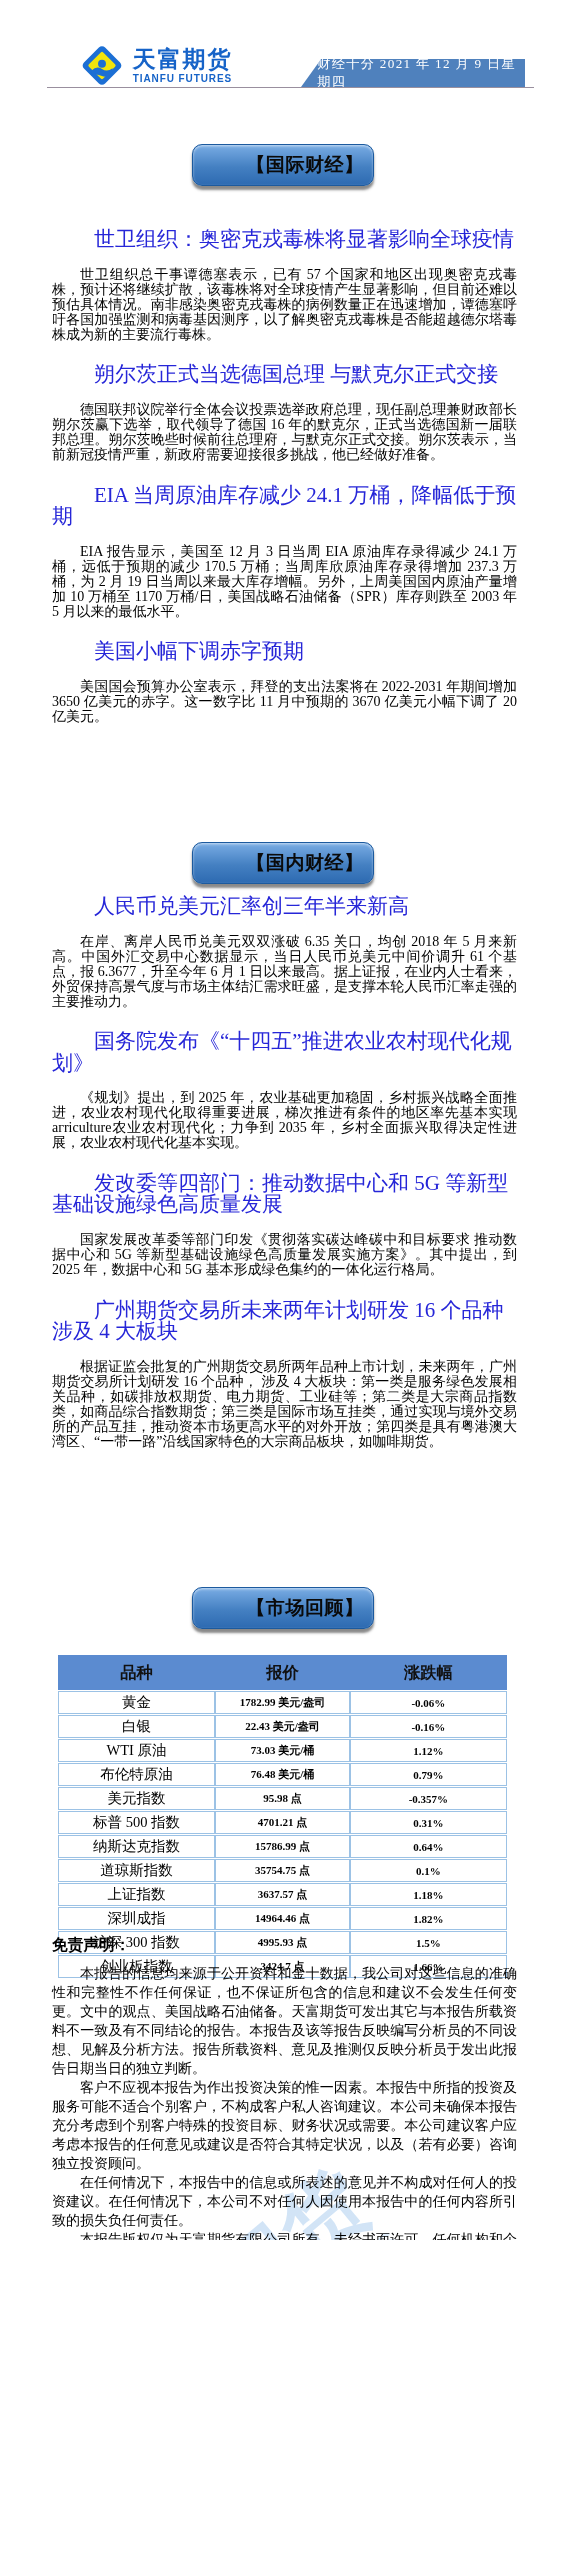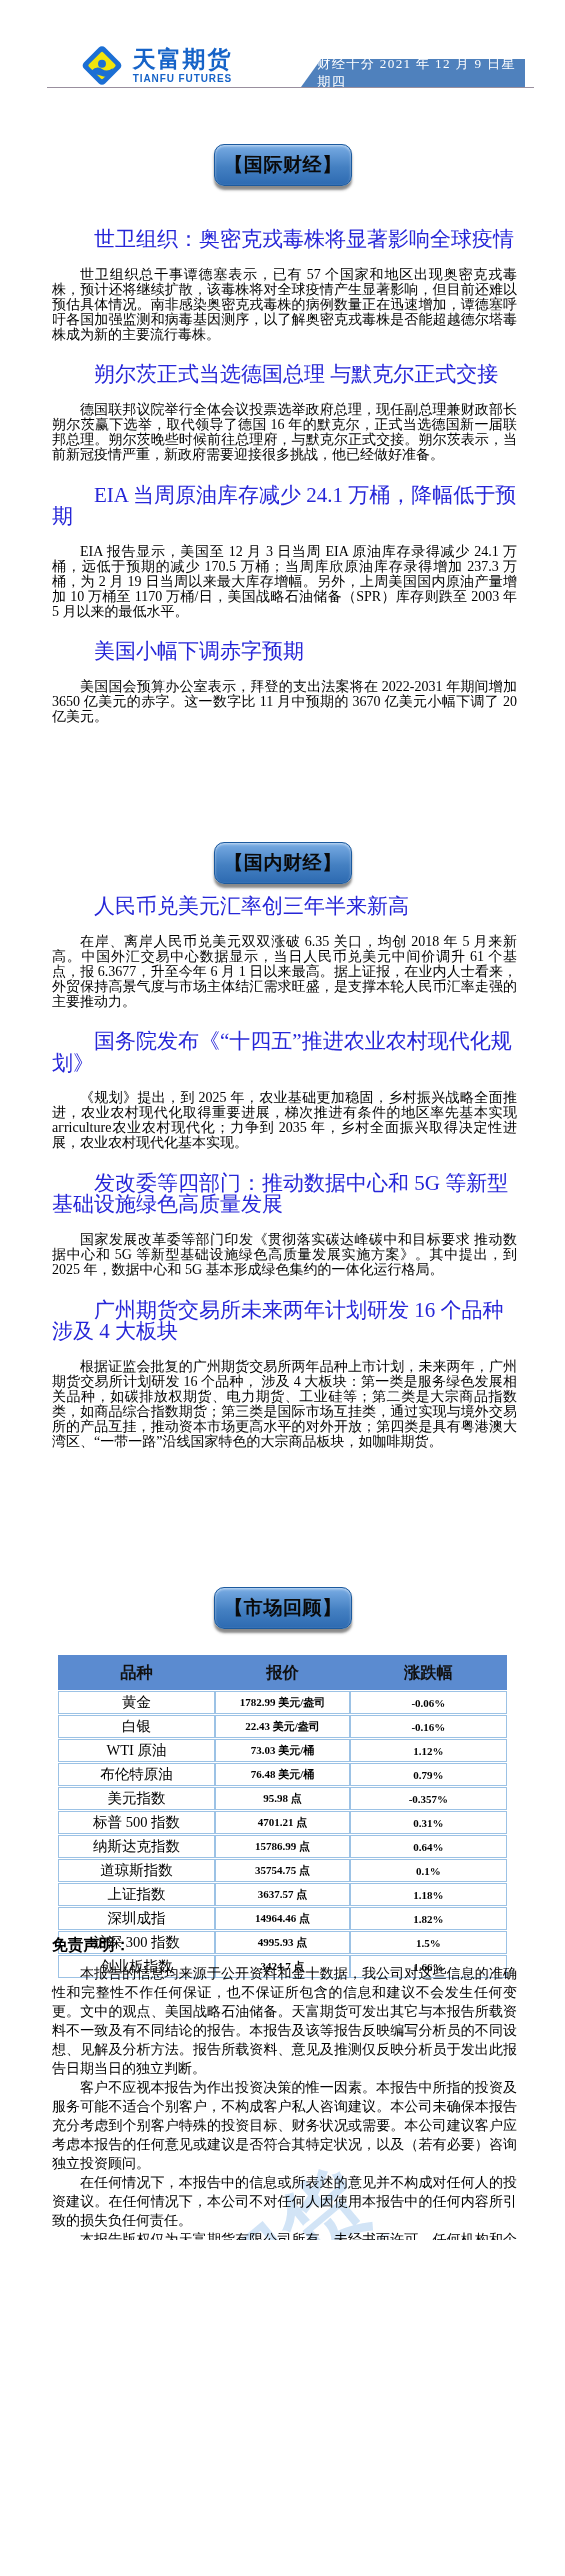--- a/index.html
+++ b/index.html
@@ -17,21 +17,21 @@
           clip-path:polygon(9% 0,100% 0,100% 100%,0 100%);z-index:2;
           display:flex;align-items:center;justify-content:center;}
   .banner span{color:#ffffff;font-size:13.2px;letter-spacing:1.3px;padding-left:16.3px;}
   .header-rule{position:absolute;left:47px;top:75px;width:487px;height:1.3px;background:#998f9e;}
 
   
   .badge{position:absolute;left:50%;transform:translateX(-50%);width:136px;height:40px;
          border-radius:10px;display:flex;align-items:center;justify-content:center;z-index:3;
          background:linear-gradient(180deg,#79ace4 0%,#4480c2 55%,#2d6ab1 100%);
          border:0.6px solid #1c5a9e;
-         box-shadow:0 3.1px 2.5px rgba(40,40,40,.55), inset 0 1.3px 2.5px rgba(255,255,255,.55);}
+         box-shadow:0 3.1px 2.5px rgba(40,40,40,.55), inset 0 1.3px 2.5px rgba(255,255,255,.55);padding-left:44px;}
   .badge span{font-size:19px;font-weight:bold;color:#0a0a0a;letter-spacing:0.6px;}
 
   
   .articles{position:absolute;left:52px;width:465px;z-index:2;}
   .headline{margin:22.6px 0 16.3px 0;font-size:21px;line-height:21.4px;font-weight:normal;
             color:#2626d8;text-indent:2em;}
   .headline.first{margin-top:0;}
   .body-p{margin:0;font-size:14px;line-height:15px;text-align:justify;text-indent:2em;
           font-weight:500;}
 

